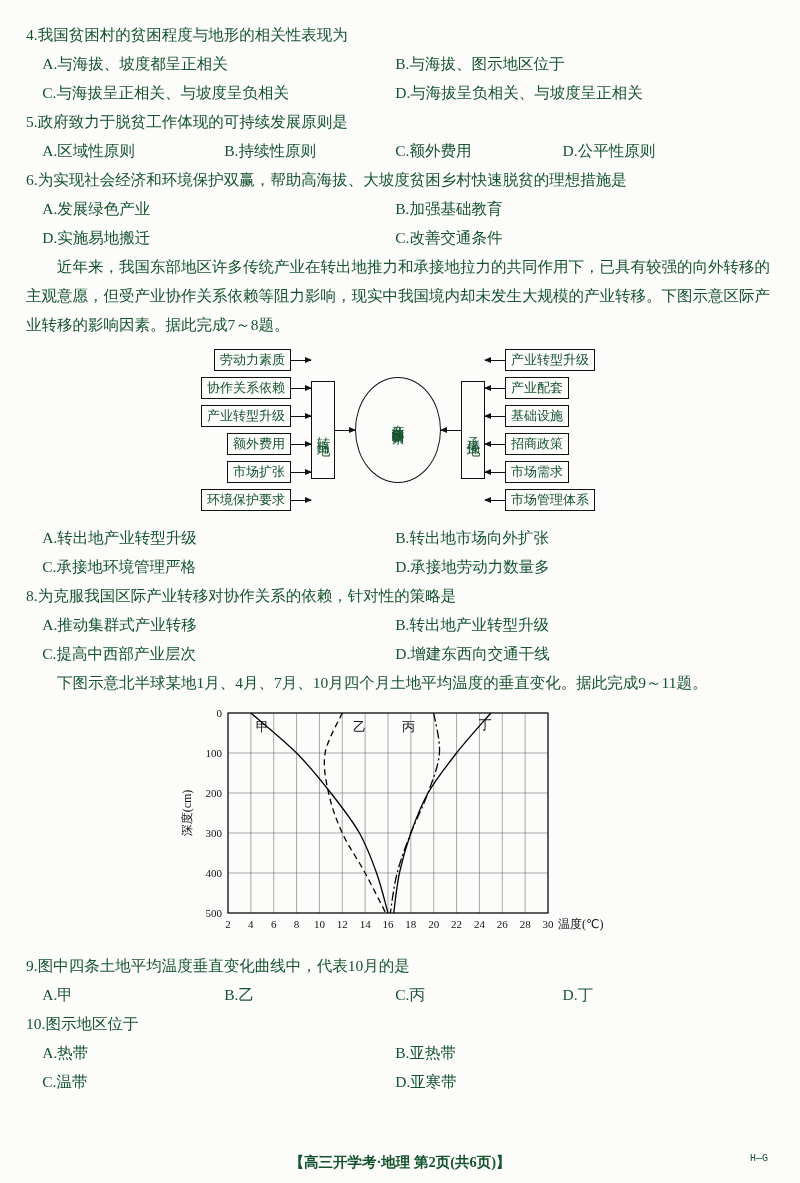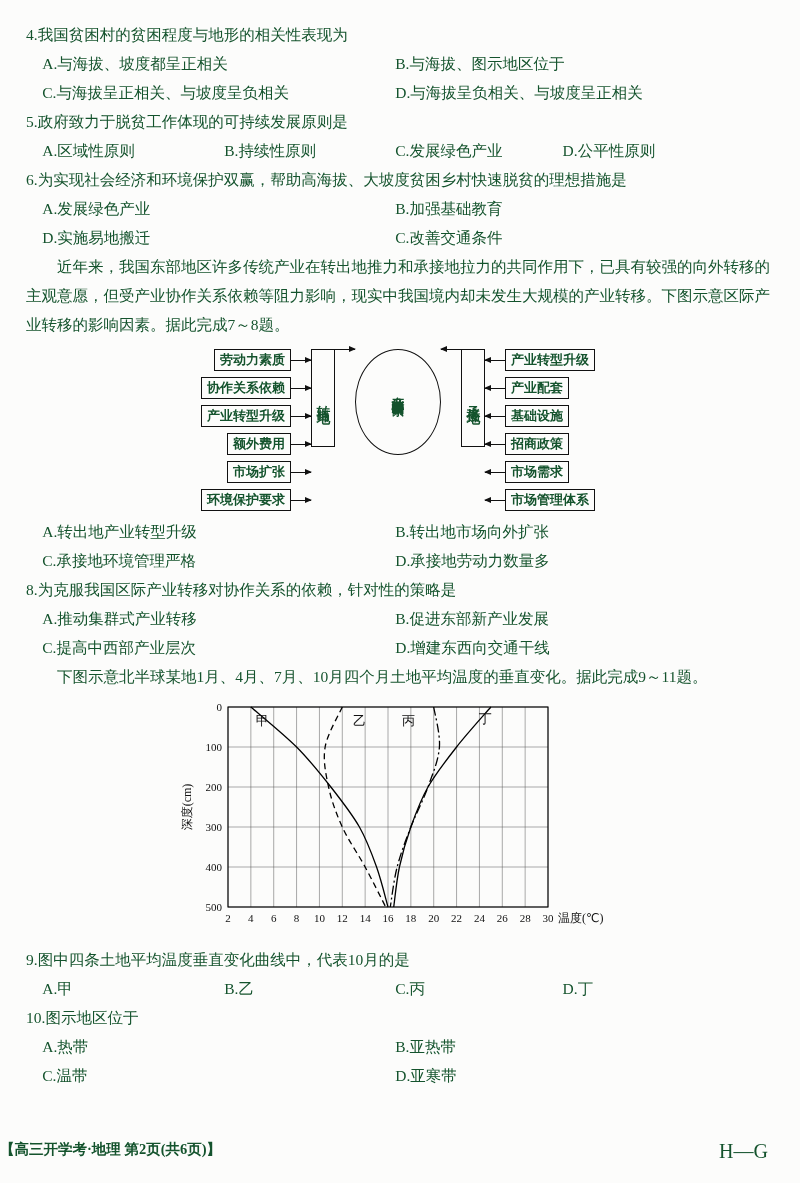--- a/index.html
+++ b/index.html
@@ -11,21 +11,21 @@
     font-size:15.5px;
     padding:20px 30px 0 26px;
   }
   .stem{line-height:29px;}
   .opts{display:grid;line-height:29px;padding-left:1.05em;}
   .opts.two{grid-template-columns:48.5% 1fr;}
   .opts.four{grid-template-columns:25% 23.5% 23% 1fr;}
   .passage{line-height:29px;text-indent:2em;text-align:justify;}
 
   
-  .diagram{display:flex;justify-content:center;margin:10px auto 6px;font-size:13px;line-height:16px;font-weight:bold;}
+  .diagram{display:flex;align-items:center;justify-content:center;margin:10px auto 12px;font-size:13px;line-height:16px;}
   .dcol{display:flex;flex-direction:column;gap:6px;}
   .drow{display:flex;align-items:center;}
   .dcol.left .drow{justify-content:flex-end;}
   .dbox{border:1px solid #111;padding:2px 5px;white-space:nowrap;background:#fcfcfb;}
   .arrow{width:20px;border-top:1px solid #111;position:relative;flex:none;}
   .arrow::after{content:'';position:absolute;top:-4px;width:0;height:0;
     border-top:3.5px solid transparent;border-bottom:3.5px solid transparent;}
   .arrow-r::after{right:-1px;border-left:7px solid #111;}
   .arrow-l::after{left:-1px;border-right:7px solid #111;}
   .hub{border:1px solid #111;writing-mode:vertical-lr;text-orientation:upright;
@@ -33,23 +33,23 @@
   .ellipse{width:84px;height:104px;border:1px solid #111;border-radius:50%;
     display:flex;align-items:center;justify-content:center;flex:none;}
   .vtext{writing-mode:vertical-lr;text-orientation:upright;height:30px;
     font-size:12.5px;line-height:16px;letter-spacing:1px;}
 
   
   .chart-wrap{display:flex;justify-content:center;margin:4px 0 2px;}
   .chart-wrap svg text{font-family:"Liberation Serif","DejaVu Sans",serif;fill:#111;}
 
   
-  .footer{position:absolute;left:0;bottom:24px;width:100%;
+  .footer{position:absolute;left:0;bottom:11px;width:100%;text-align:center;
     font-size:14.5px;font-weight:bold;}
-  .footer .code{position:absolute;right:32px;top:0;font-weight:normal;font-size:20px;}
+  .footer .code{position:absolute;right:32px;top:0;font-weight:normal;font-size:10px;font-family:Liberation Mono, monospace;}
 </style>
 </head>
 <body>
 
 <div class="page">
 
   <div class="q">
     <div class="stem">4.我国贫困村的贫困程度与地形的相关性表现为</div>
     <div class="opts two">
       <span>A.与海拔、坡度都呈正相关</span>
@@ -57,21 +57,21 @@
       <span>C.与海拔呈正相关、与坡度呈负相关</span>
       <span>D.与海拔呈负相关、与坡度呈正相关</span>
     </div>
   </div>
 
   <div class="q">
     <div class="stem">5.政府致力于脱贫工作体现的可持续发展原则是</div>
     <div class="opts four">
       <span>A.区域性原则</span>
       <span>B.持续性原则</span>
-      <span>C.发展绿色产业</span>
+      <span>C.额外费用</span>
       <span>D.公平性原则</span>
     </div>
   </div>
 
   <div class="q">
     <div class="stem">6.为实现社会经济和环境保护双赢，帮助高海拔、大坡度贫困乡村快速脱贫的理想措施是</div>
     <div class="opts two">
       <span>A.发展绿色产业</span>
       <span>B.加强基础教育</span>
       <span>D.实施易地搬迁</span>
@@ -151,21 +151,21 @@
       <span>B.转出地市场向外扩张</span>
       <span>C.承接地环境管理严格</span>
       <span>D.承接地劳动力数量多</span>
     </div>
   </div>
 
   <div class="q">
     <div class="stem">8.为克服我国区际产业转移对协作关系的依赖，针对性的策略是</div>
     <div class="opts two">
       <span>A.推动集群式产业转移</span>
-      <span>B.促进东部新产业发展</span>
+      <span>B.转出地产业转型升级</span>
       <span>C.提高中西部产业层次</span>
       <span>D.增建东西向交通干线</span>
     </div>
   </div>
 
   <div class="passage">下图示意北半球某地1月、4月、7月、10月四个月土地平均温度的垂直变化。据此完成9～11题。</div>
 
   <div class="chart-wrap">
       <svg width="440" height="248">
         <line x1="50" y1="12" x2="50" y2="212" stroke="#555" stroke-width="0.5"></line>

